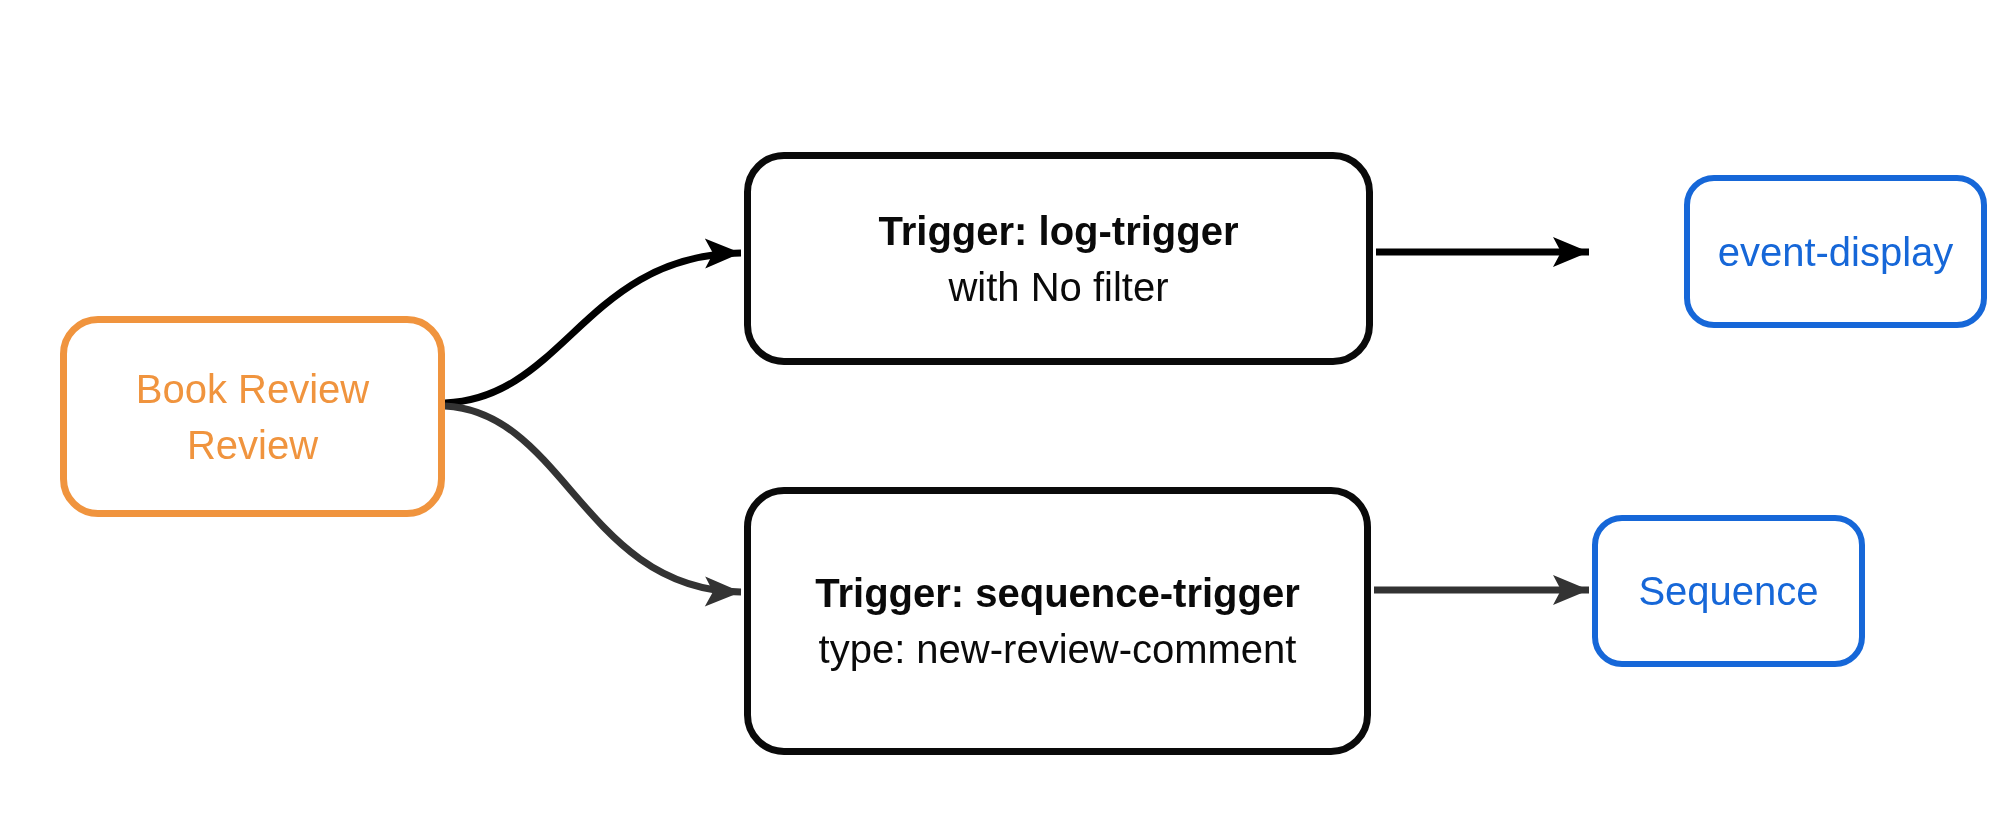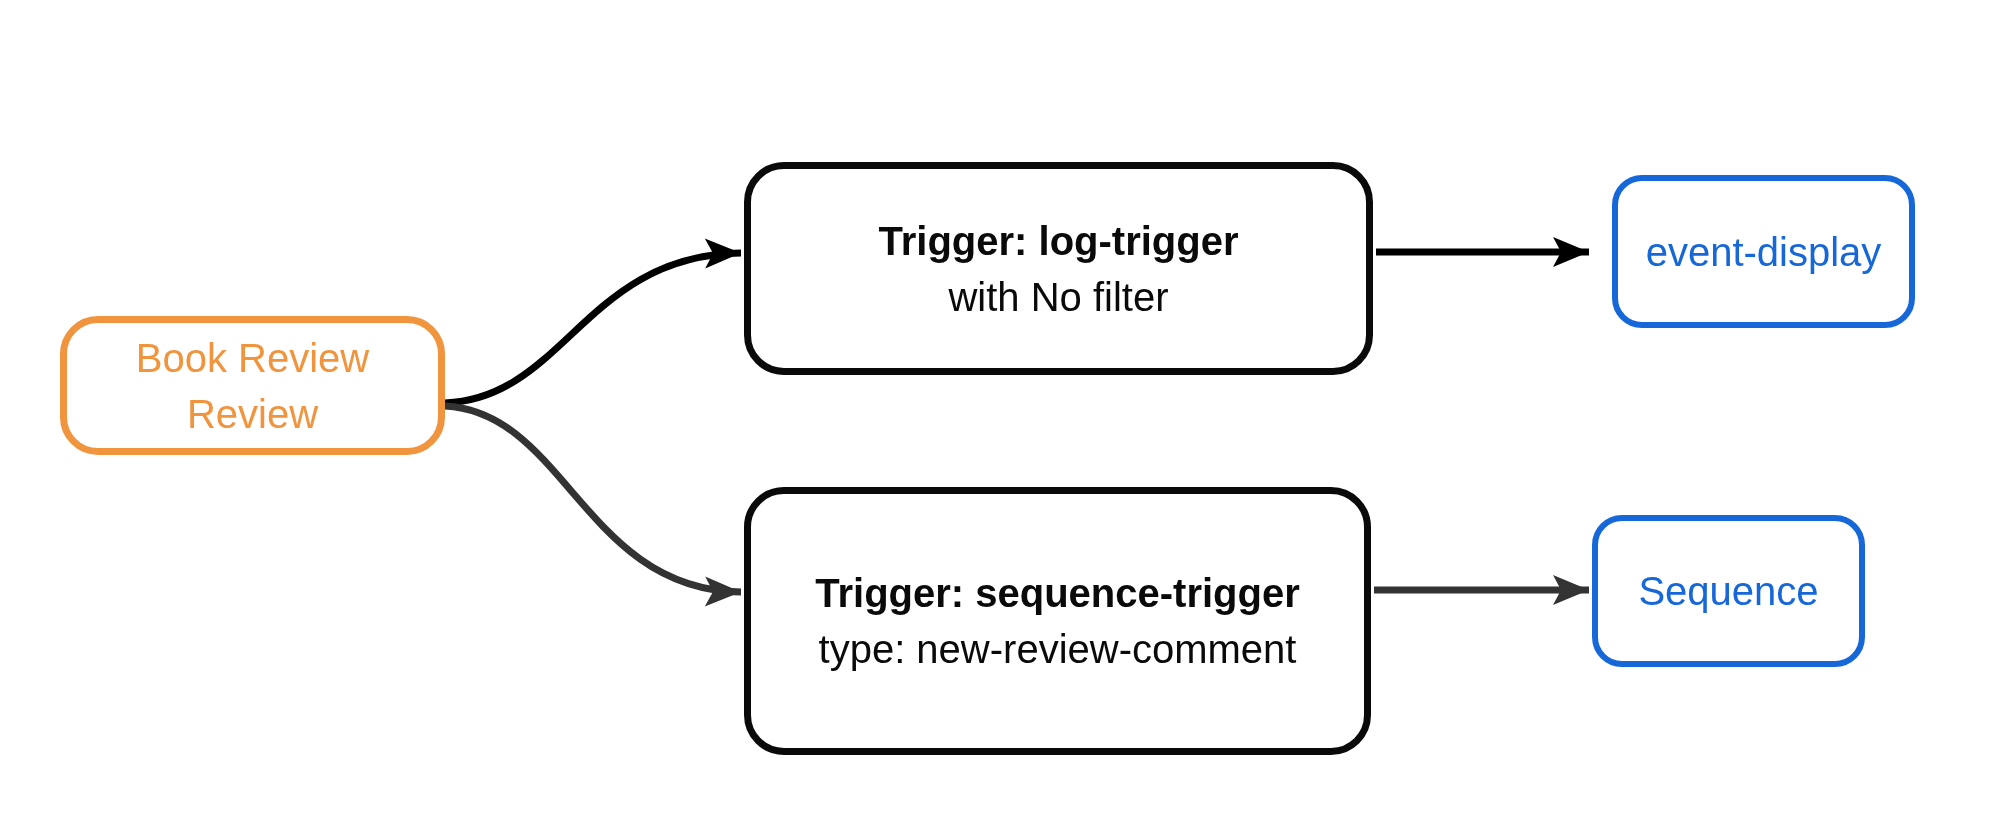--- a/index.html
+++ b/index.html
@@ -29,39 +29,39 @@
     display: flex;
     flex-direction: column;
     align-items: center;
     justify-content: center;
     text-align: center;
     background: #ffffff;
     font-size: 40px;
     line-height: 56px;
   }
   .node-broker {
-    left: 60px; top: 316px; width: 385px; height: 139px;
+    left: 60px; top: 316px; width: 385px; height: 201px;
     border: 7px solid var(--c-broker_accent, #F0943E);
     border-radius: 38px;
     color: var(--c-broker_accent, #F0943E);
   }
   .node-trigger {
     border: 7px solid var(--c-trigger_border, #0A0A0A);
     border-radius: 40px;
     color: var(--c-trigger_text, #0A0A0A);
   }
-  .node-trigger-1 { left: 744px; top: 162px; width: 629px; height: 213px; }
+  .node-trigger-1 { left: 744px; top: 152px; width: 629px; height: 213px; }
   .node-trigger-2 { left: 744px; top: 487px; width: 627px; height: 268px; }
   .trigger-title { font-weight: 700; }
   .node-sink {
     border: 6px solid var(--c-sink_accent, #1667D8);
     border-radius: 30px;
     color: var(--c-sink_accent, #1667D8);
   }
-  .node-sink-1 { left: 1612px; top: 175px; width: 303px; height: 153px; }
+  .node-sink-1 { left: 1684px; top: 175px; width: 303px; height: 153px; }
   .node-sink-2 { left: 1592px; top: 515px; width: 273px; height: 152px; }
 </style>
 </head>
 <body>
 
 <div class="canvas">
 
   <svg class="edges" viewBox="0 0 1999 831" xmlns="http://www.w3.org/2000/svg">
     <defs>
       <marker id="arrow-dark" markerUnits="userSpaceOnUse" markerWidth="40" markerHeight="36" refX="38" refY="17" orient="auto">

